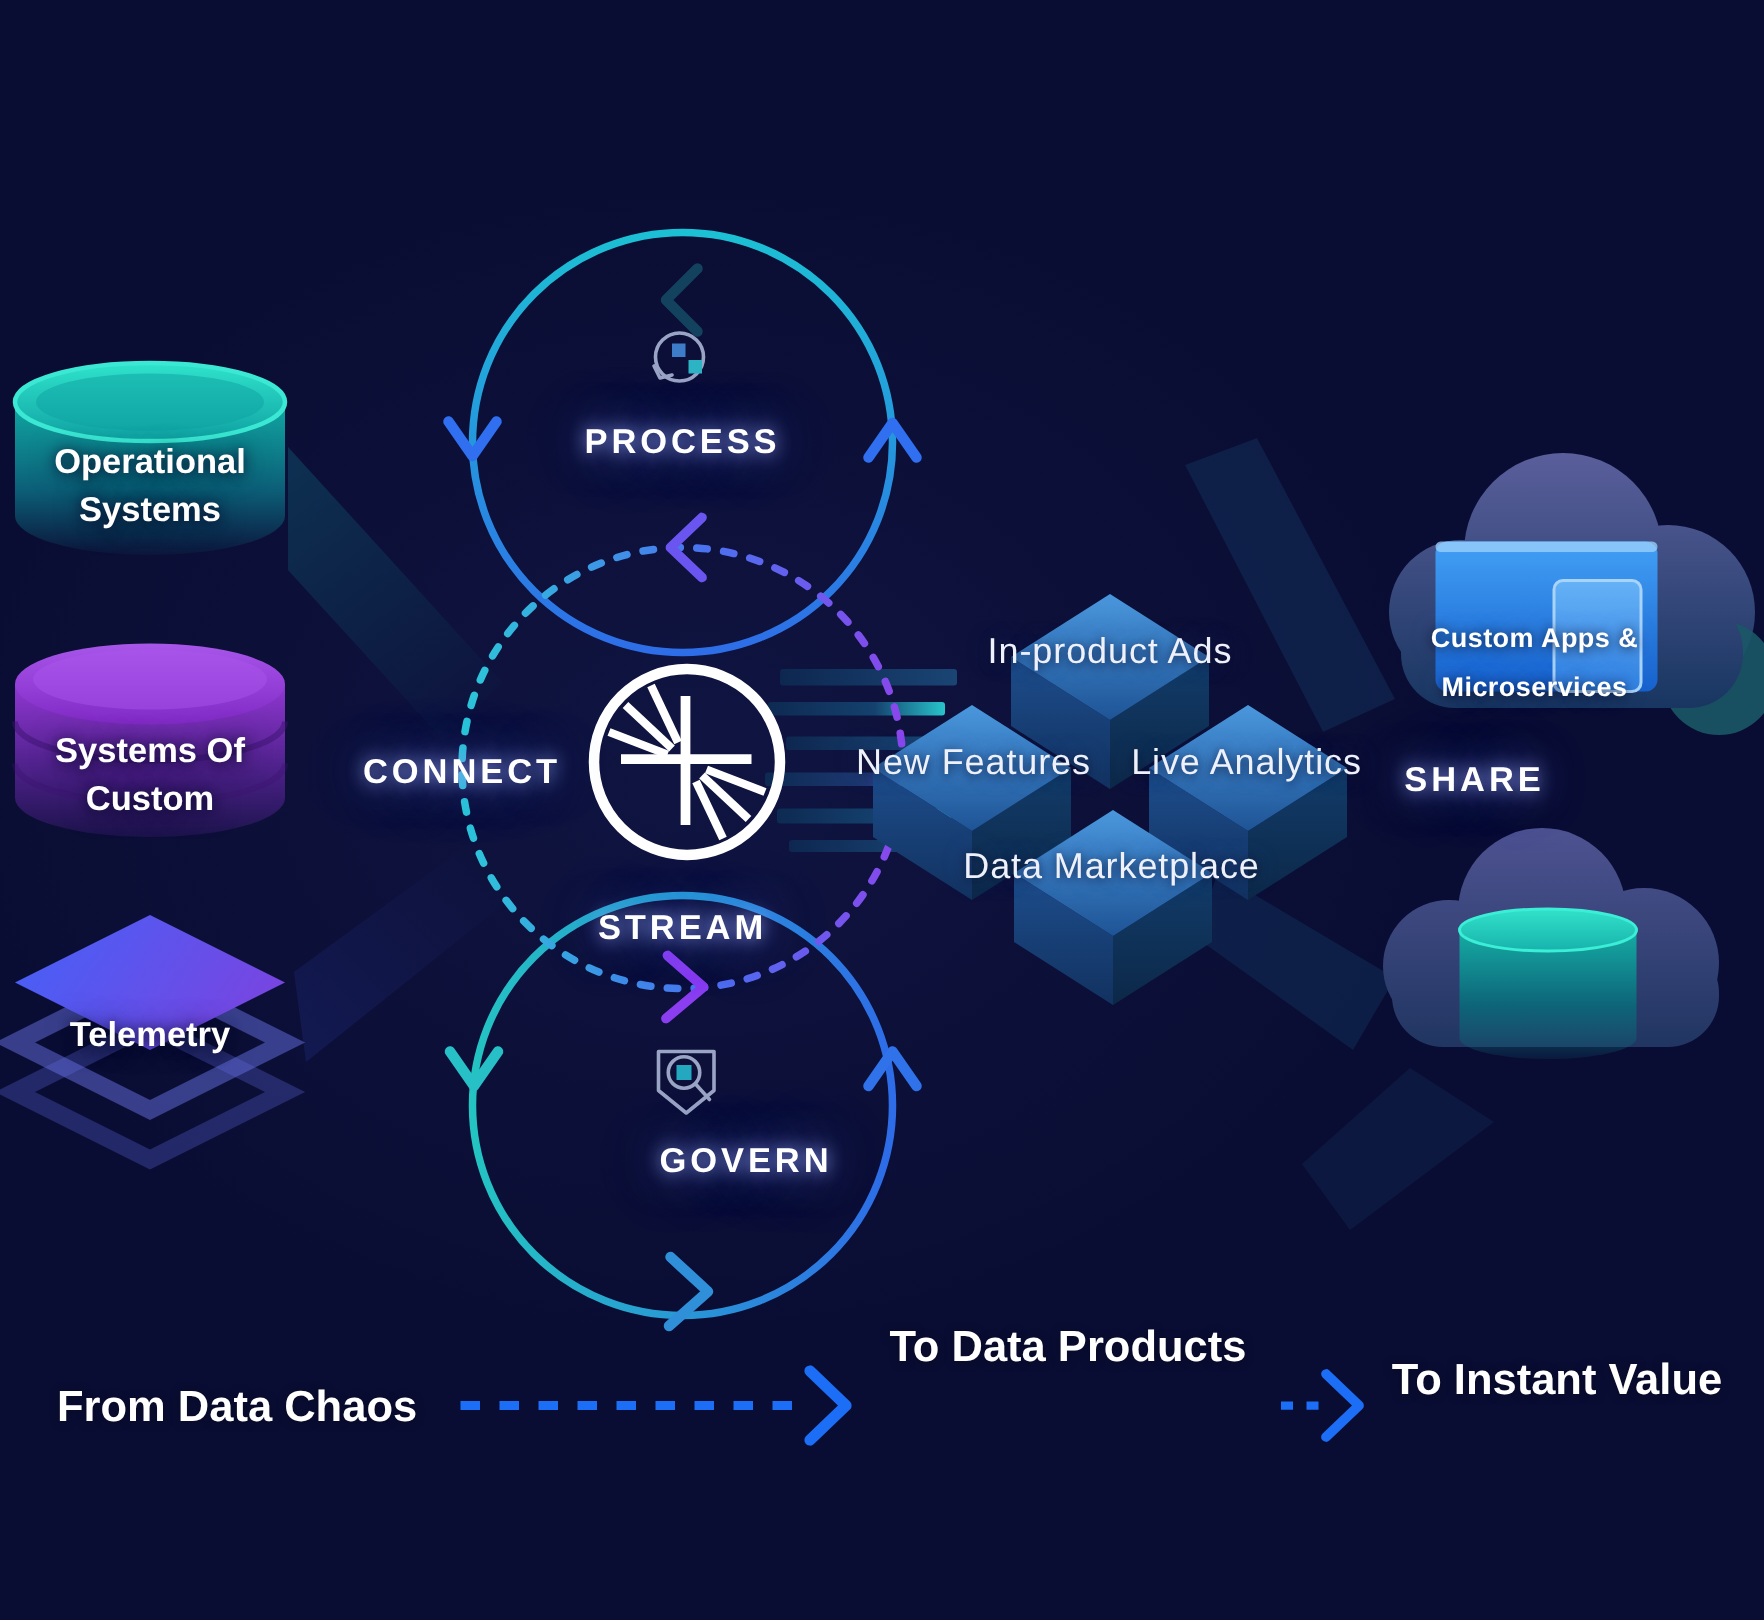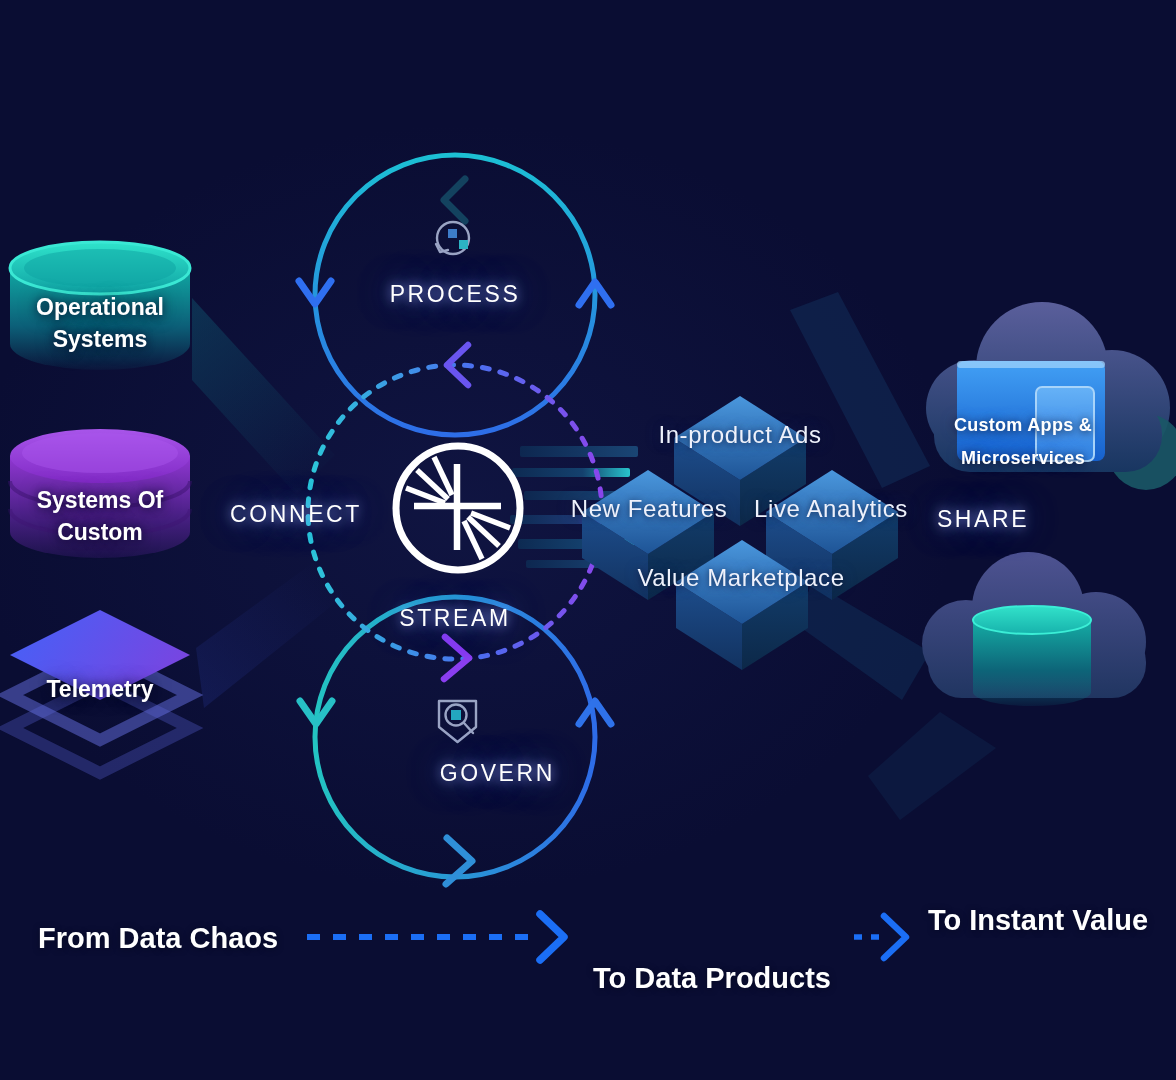--- a/index.html
+++ b/index.html
@@ -9,21 +9,21 @@
       radial-gradient(820px 640px at 38% 47%, rgba(26,34,92,.35) 0%, rgba(10,13,51,0) 60%),
       #0a0d33;
     font-family:"Liberation Sans","DejaVu Sans",sans-serif;
     padding-left:45px;
   }
   svg{position:absolute;left:0;top:0;}
   .label{position:absolute;color:#ffffff;}
   .c{text-align:center;}
   .nw{white-space:nowrap;}
   .caps{
-    font-size:23px;font-weight:normal;letter-spacing:2.6px;
+    font-size:23px;font-weight:bold;letter-spacing:2.6px;
     text-shadow:0 0 12px rgba(150,165,255,.95),0 0 30px rgba(125,145,255,.6),0 0 55px rgba(110,135,255,.4);
   }
   .node{
     font-size:23px;font-weight:bold;line-height:32px;
     text-shadow:0 1px 8px rgba(8,10,40,.85),0 0 18px rgba(8,10,40,.5);
   }
   .prod{
     font-size:24px;font-weight:500;color:#eef1fb;letter-spacing:.6px;
     text-shadow:0 1px 7px rgba(5,8,30,.8),0 0 16px rgba(90,120,220,.35);
   }
@@ -282,36 +282,36 @@
   <div>Systems</div>
 </div>
 
 <div class="label node c" style="left:22px;top:484px;width:156px;">
   <div>Systems Of</div>
   <div>Custom</div>
 </div>
 
 <div class="label node c nw" style="left:22px;top:673px;width:156px;">Telemetry</div>
 
-<div class="label caps c nw" style="left:196px;top:501px;width:200px;">CONNECT</div>
+<div class="label caps c nw" style="left:208px;top:501px;width:200px;">CONNECT</div>
 <div class="label caps c nw" style="left:355px;top:281px;width:200px;">PROCESS</div>
 <div class="label caps c nw" style="left:355px;top:605px;width:200px;">STREAM</div>
 <div class="label caps c nw" style="left:355px;top:760px;width:200px;text-align:right;">GOVERN</div>
 <div class="label caps c nw" style="left:883px;top:506px;width:200px;">SHARE</div>
 
 <div class="label prod c nw" style="left:615px;top:421px;width:250px;">In-product Ads</div>
 <div class="label prod c nw" style="left:524px;top:495px;width:250px;">New Features</div>
 <div class="label prod c nw" style="left:706px;top:495px;width:250px;">Live Analytics</div>
-<div class="label prod c nw" style="left:616px;top:564px;width:250px;">Value Marketplace</div>
+<div class="label prod c nw" style="left:616px;top:564px;width:250px;">Data Marketplace</div>
 
 <div class="label dest c" style="left:917px;top:409px;width:212px;">
   <div>Custom Apps &amp;</div>
   <div>Microservices</div>
 </div>
 
 
 <div class="label journey nw" style="left:38px;top:920px;">From Data Chaos</div>
-<div class="label journey nw" style="left:593px;top:960px;">To Data Products</div>
+<div class="label journey nw" style="left:593px;top:880px;">To Data Products</div>
 <div class="label journey c" style="left:913px;top:902px;width:250px;">
   <div>To Instant Value</div>
 </div>
 
 </div>
 
 </body></html>

